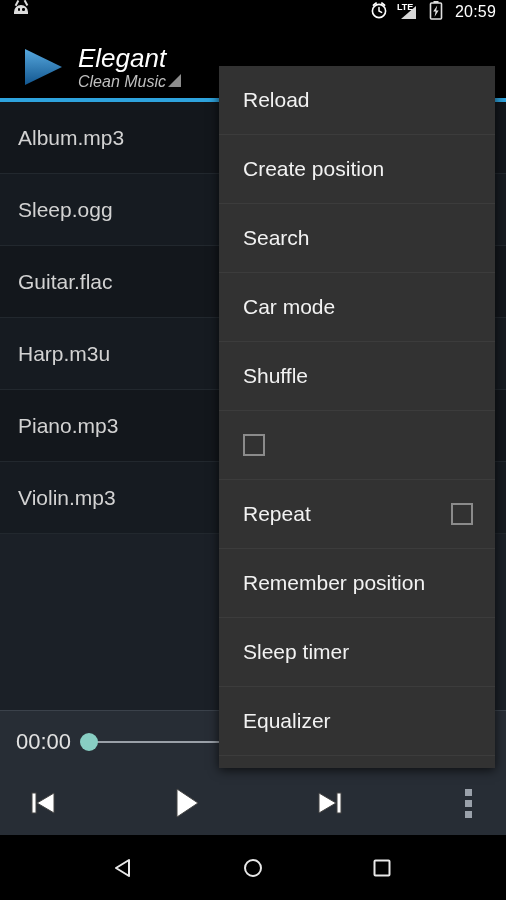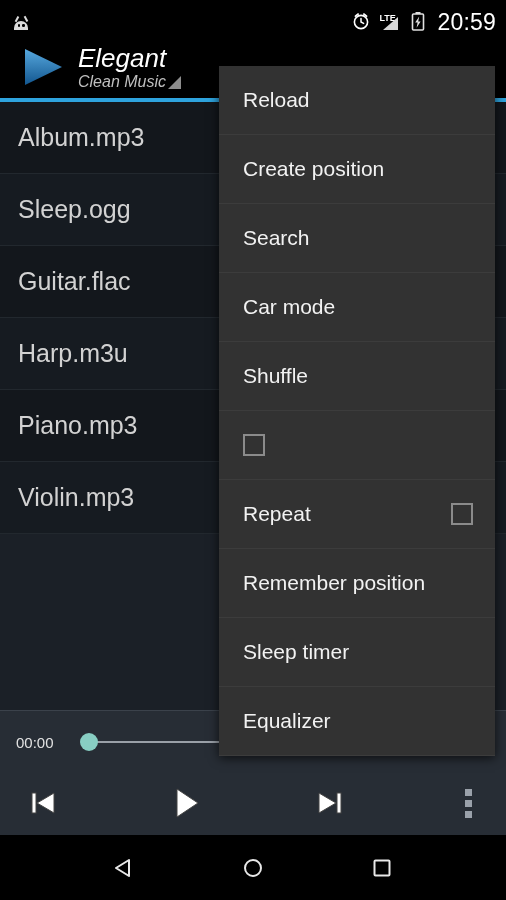--- a/index.html
+++ b/index.html
@@ -7,26 +7,26 @@
     width:506px; height:900px;
     background:#000;
     font-family:"Liberation Sans", sans-serif;
     overflow:hidden;
   }
   #app { position:relative; width:506px; height:900px; background:#0c0f12; }
 
   
   .statusbar {
     position:absolute; top:0; left:0; width:506px; height:36px;
-    background:#000; display:flex; align-items:flex-end;
+    background:#000; display:flex; align-items:flex-start;
     padding:0 10px 0 12px;
   }
   .sb-left { display:flex; align-items:center; flex:1; }
   .sb-right { display:flex; align-items:center; gap:8px; }
-  .sb-clock { color:#fff; font-size:23px; letter-spacing:.2px; margin-left:4px; }
+  .sb-clock { color:#fff; font-size:16px; letter-spacing:.2px; margin-left:4px; }
   .droid-icon { width:18px; height:20px; position:relative; }
   .droid-icon .head {
     position:absolute; left:2px; top:5px; width:14px; height:9px;
     background:#dcdcdc; border-radius:7px 7px 0 0;
   }
   .droid-icon .eye { position:absolute; top:8px; width:2.5px; height:2.5px; background:#000; border-radius:50%; }
   .droid-icon .eye.l { left:5.5px; }
   .droid-icon .eye.r { left:10px; }
   .droid-icon .ant {
     position:absolute; top:0px; width:1.6px; height:6px; background:#dcdcdc;
@@ -36,21 +36,21 @@
 
   
   .actionbar {
     position:absolute; top:36px; left:0; width:506px; height:62px;
     background:#000; display:flex; align-items:center; padding-left:14px;
   }
   .logo-wrap { position:relative; width:46px; height:44px; margin-right:12px; margin-left:6px;}
   .logo-wrap svg { display:block; }
   .titles { display:flex; flex-direction:column; justify-content:center;font-style:italic; }
   .app-title { color:#fff; font-size:26px; line-height:28px; font-weight:400; }
-  .subtitle-row { display:flex; align-items:flex-end; gap:2px; }
+  .subtitle-row { display:flex; align-items:center; gap:2px; }
   .app-sub { color:#bfbfbf; font-size:16px; line-height:19px; }
   .spinner-tri {
     width:0; height:0;
     border-left:13px solid transparent;
     border-bottom:13px solid #8d8d8d;
     margin-bottom:2px;
   }
   .accent-line {
     position:absolute; top:98px; left:0; width:506px; height:4px;
     background:#2ea3dd;
@@ -61,30 +61,30 @@
     position:absolute; top:102px; left:0; width:506px; height:608px;
     background:#151a1f;
   }
   .row {
     height:72px; display:flex; align-items:center;
     padding-left:18px;
     border-bottom:1px solid #22282e;
     background:#13171c;
   }
   .row:nth-child(even) { background:#161b21; }
-  .row-label { color:#d2d2d2; font-size:25px; }
+  .row-label { color:#d2d2d2; font-size:21px; }
   .list-filler { background:#1b2027; height:176px; }
 
   
   .playerbar {
     position:absolute; top:710px; left:0; width:506px; height:125px;
     background:#272d35; border-top:1px solid #3b424b;
   }
   .seekrow { display:flex; align-items:center; height:62px; padding-left:16px; }
-  .time { color:#e2e2e2; font-size:15px; width:70px; }
+  .time { color:#e2e2e2; font-size:22px; width:70px; }
   .seek-track {
     position:relative; flex:1; height:2px; background:#9aa0a8; margin-right:18px;
   }
   .seek-thumb {
     position:absolute; top:50%; left:3px; transform:translate(-50%,-50%);
     width:18px; height:18px; border-radius:50%; background:#88cec3;
   }
   .transport {
     display:flex; align-items:center; height:60px;
     padding:0 22px 0 26px; justify-content:space-between;
@@ -100,21 +100,21 @@
     padding:0 60px;
   }
   .nav-btn { display:flex; align-items:center; justify-content:center; width:50px; height:50px; }
 
   
   .menu {
     position:absolute; top:66px; left:219px; width:276px;
     background:#323232;
     box-shadow:0 2px 10px rgba(0,0,0,.7);
     z-index:40;
-    padding-bottom:0;
+    padding-bottom:12px;
   }
   .menu-item {
     height:69px; display:flex; align-items:center;
     padding:0 22px 0 24px;
     border-bottom:1px solid #3c3c3c;
     justify-content:space-between;
   }
   .menu-item:last-of-type { border-bottom:1px solid #3c3c3c; }
   .menu-label { color:#f2f2f2; font-size:21px; }
   .menu-check {

